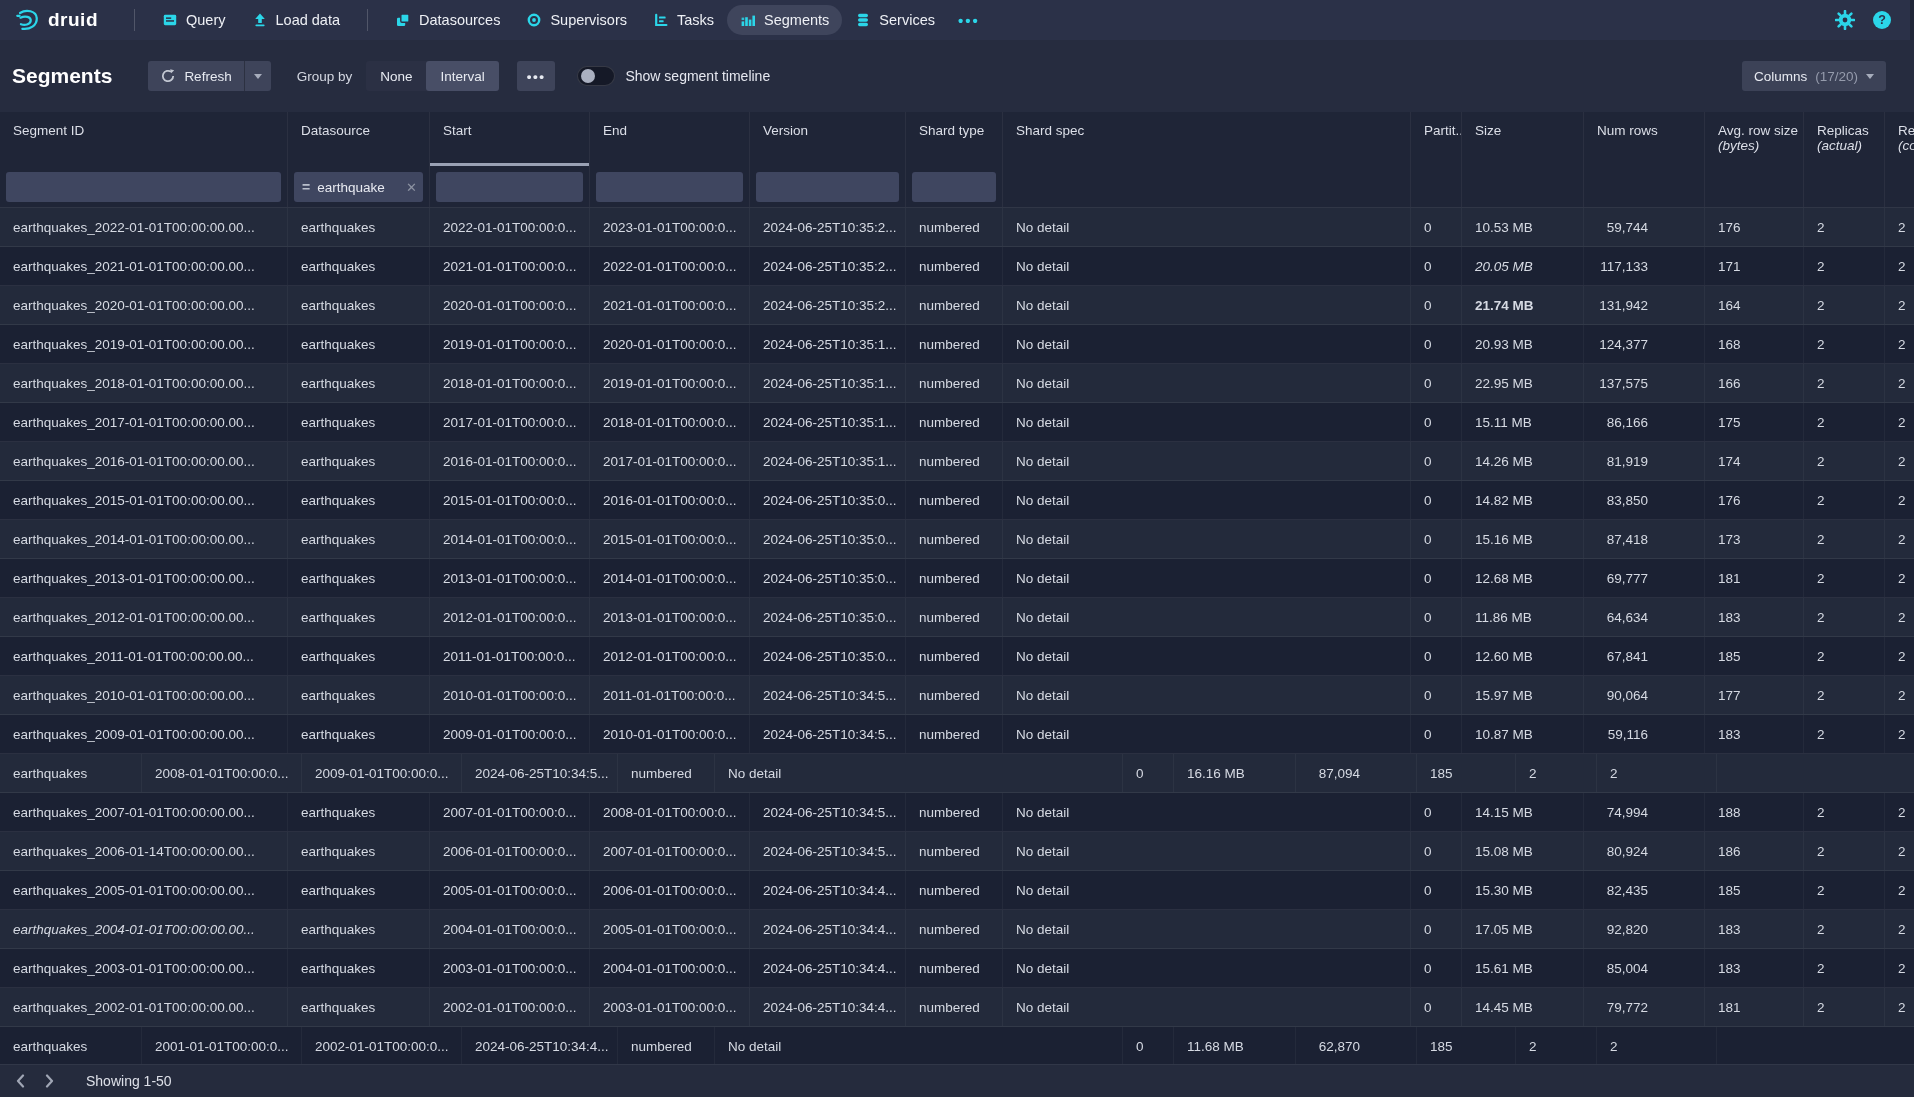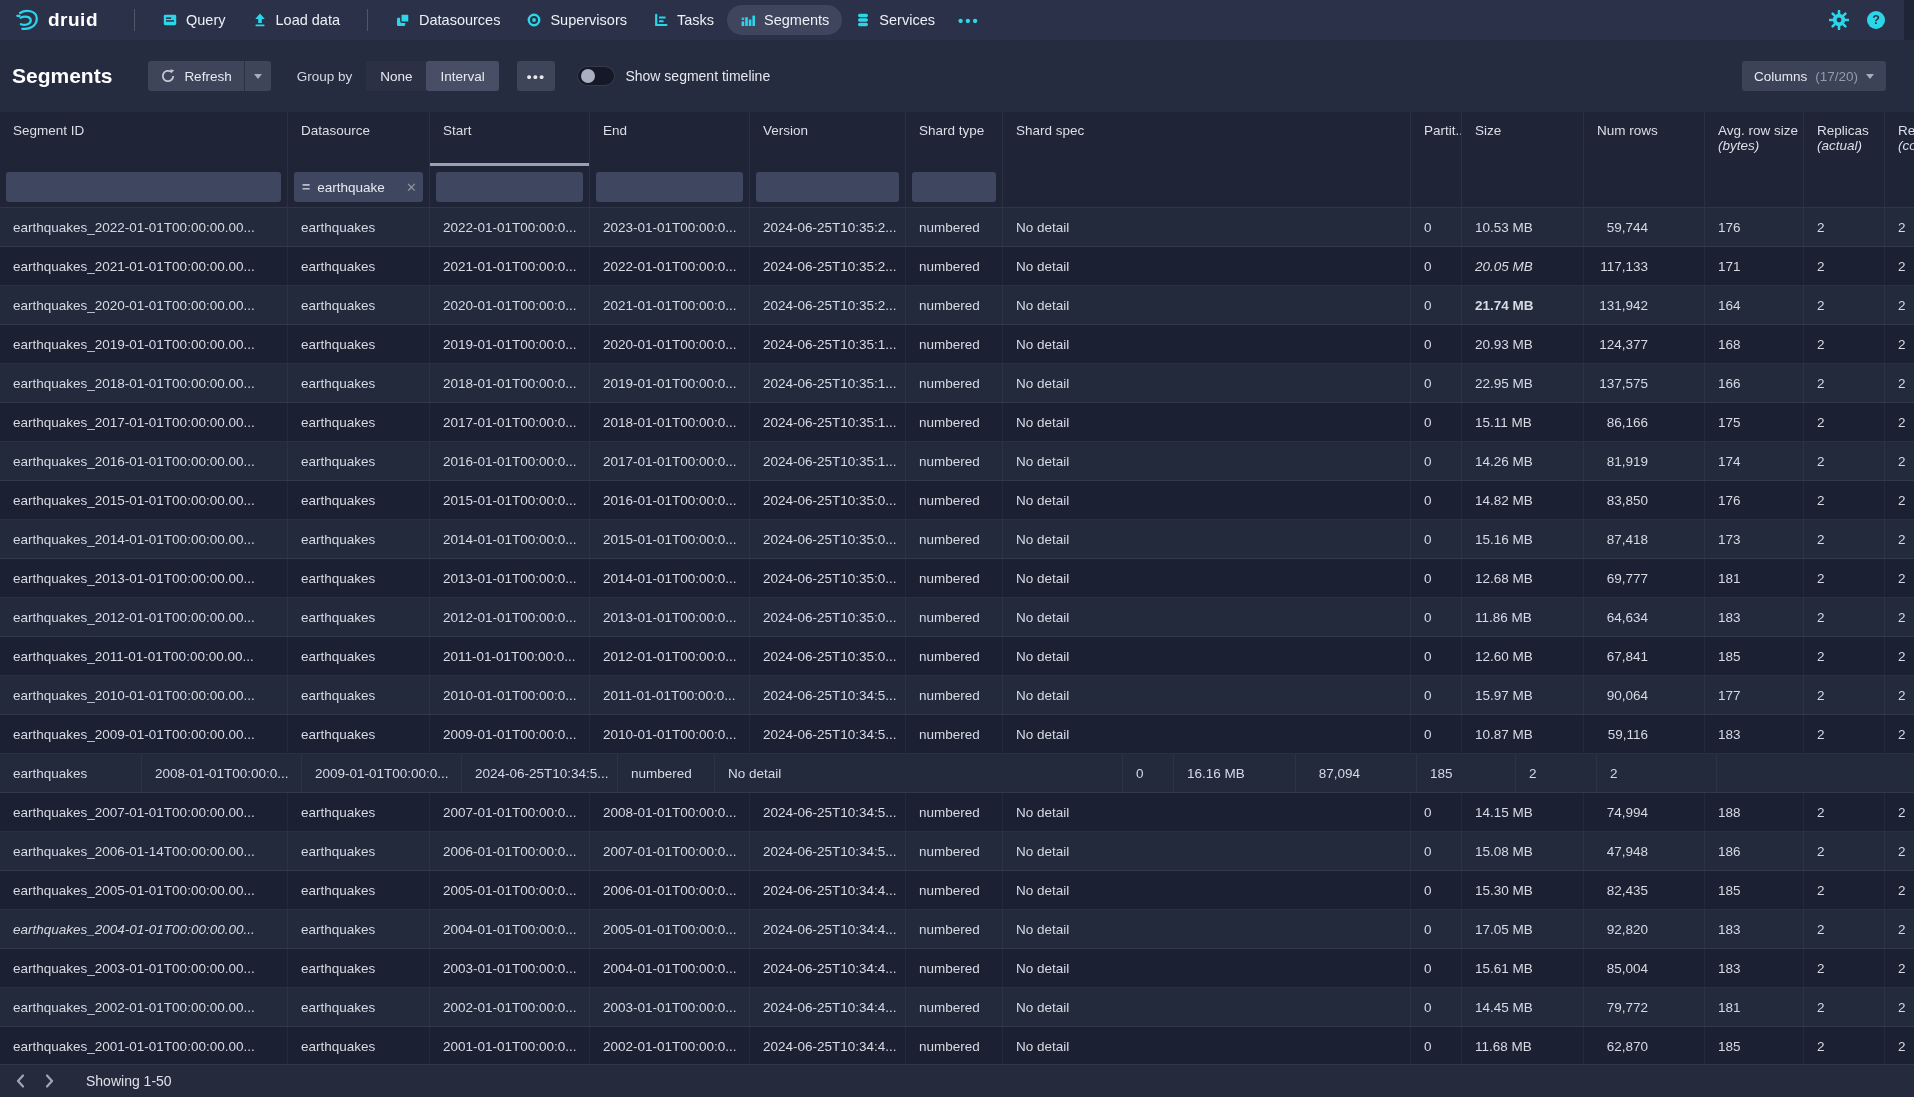--- a/index.html
+++ b/index.html
@@ -4,21 +4,21 @@
 <style>
   * { margin:0; padding:0; box-sizing:border-box; }
   html,body { background:#11141f; }
   .app {
     position:relative; width:1914px; height:1097px; overflow:hidden;
     background:#1f2537; font-family:"Liberation Sans", sans-serif;
     color:#e4e7ee; -webkit-font-smoothing:antialiased;
   }
   
   .navbar {
-    position:absolute; top:0; left:0; right:10px; height:40px;
+    position:absolute; top:0; left:0; right:4px; height:40px;
     background:#2b3148; display:flex; align-items:center; padding:0 14px;
   }
   .logo { display:flex; align-items:center; gap:8px; margin-right:22px; }
   .logo-text { font-size:19px; font-weight:bold; color:#ffffff; letter-spacing:.5px; }
   .nav-sep { width:1px; height:22px; background:rgba(255,255,255,.18); margin:0 14px; }
   .nav-item {
     display:flex; align-items:center; gap:8px; padding:0 13px; height:30px;
     border-radius:16px; font-size:14.5px; color:#eef0f5; cursor:pointer; white-space:nowrap;
   }
   .nav-item.active { background:#3f455c; }
@@ -506,21 +506,21 @@
         <div class="tr">
           <div class="td col-segment_id" style="width: 288px;">earthquakes_2006-01-14T00:00:00.00...</div>
           <div class="td col-datasource" style="width: 142px;">earthquakes</div>
           <div class="td col-start" style="width: 160px;">2006-01-01T00:00:0...</div>
           <div class="td col-end" style="width: 160px;">2007-01-01T00:00:0...</div>
           <div class="td col-version" style="width: 156px;">2024-06-25T10:34:5...</div>
           <div class="td col-shard_type" style="width: 97px;">numbered</div>
           <div class="td col-shard_spec" style="width: 408px;">No detail</div>
           <div class="td col-partition" style="width: 51px;">0</div>
           <div class="td col-size" style="width: 122px;">15.08 MB</div>
-          <div class="td col-num_rows" style="width: 121px;">47,948</div>
+          <div class="td col-num_rows" style="width: 121px;">80,924</div>
           <div class="td col-avg_row_size" style="width: 99px;">186</div>
           <div class="td col-replicas" style="width: 81px;">2</div>
           <div class="td col-repl_factor" style="width: 120px;">2</div>
         </div>
         <div class="tr">
           <div class="td col-segment_id" style="width: 288px;">earthquakes_2005-01-01T00:00:00.00...</div>
           <div class="td col-datasource" style="width: 142px;">earthquakes</div>
           <div class="td col-start" style="width: 160px;">2005-01-01T00:00:0...</div>
           <div class="td col-end" style="width: 160px;">2006-01-01T00:00:0...</div>
           <div class="td col-version" style="width: 156px;">2024-06-25T10:34:4...</div>
@@ -572,21 +572,20 @@
           <div class="td col-shard_type" style="width: 97px;">numbered</div>
           <div class="td col-shard_spec" style="width: 408px;">No detail</div>
           <div class="td col-partition" style="width: 51px;">0</div>
           <div class="td col-size" style="width: 122px;">14.45 MB</div>
           <div class="td col-num_rows" style="width: 121px;">79,772</div>
           <div class="td col-avg_row_size" style="width: 99px;">181</div>
           <div class="td col-replicas" style="width: 81px;">2</div>
           <div class="td col-repl_factor" style="width: 120px;">2</div>
         </div>
         <div class="tr">
-          <div class="td col-segment_id" style="width: 288px;">earthquakes_2001-01-01T00:00:00.00...</div>
           <div class="td col-datasource" style="width: 142px;">earthquakes</div>
           <div class="td col-start" style="width: 160px;">2001-01-01T00:00:0...</div>
           <div class="td col-end" style="width: 160px;">2002-01-01T00:00:0...</div>
           <div class="td col-version" style="width: 156px;">2024-06-25T10:34:4...</div>
           <div class="td col-shard_type" style="width: 97px;">numbered</div>
           <div class="td col-shard_spec" style="width: 408px;">No detail</div>
           <div class="td col-partition" style="width: 51px;">0</div>
           <div class="td col-size" style="width: 122px;">11.68 MB</div>
           <div class="td col-num_rows" style="width: 121px;">62,870</div>
           <div class="td col-avg_row_size" style="width: 99px;">185</div>

